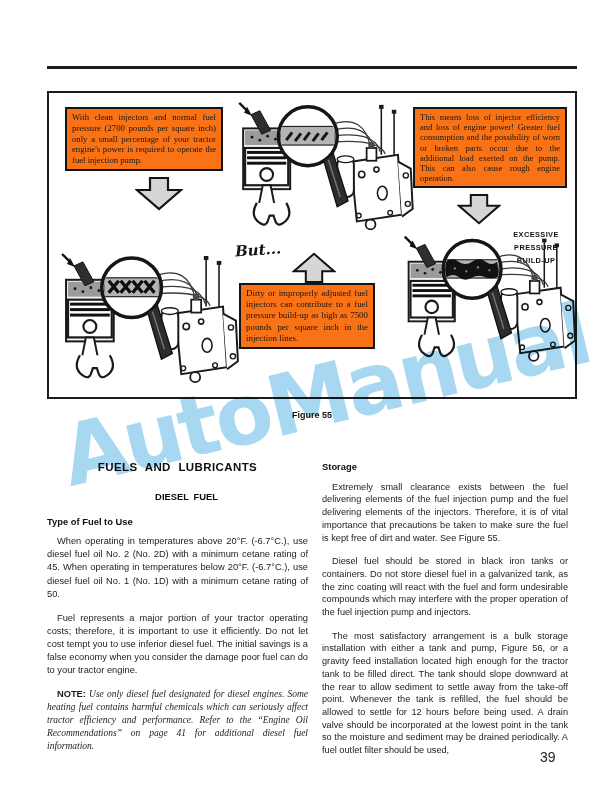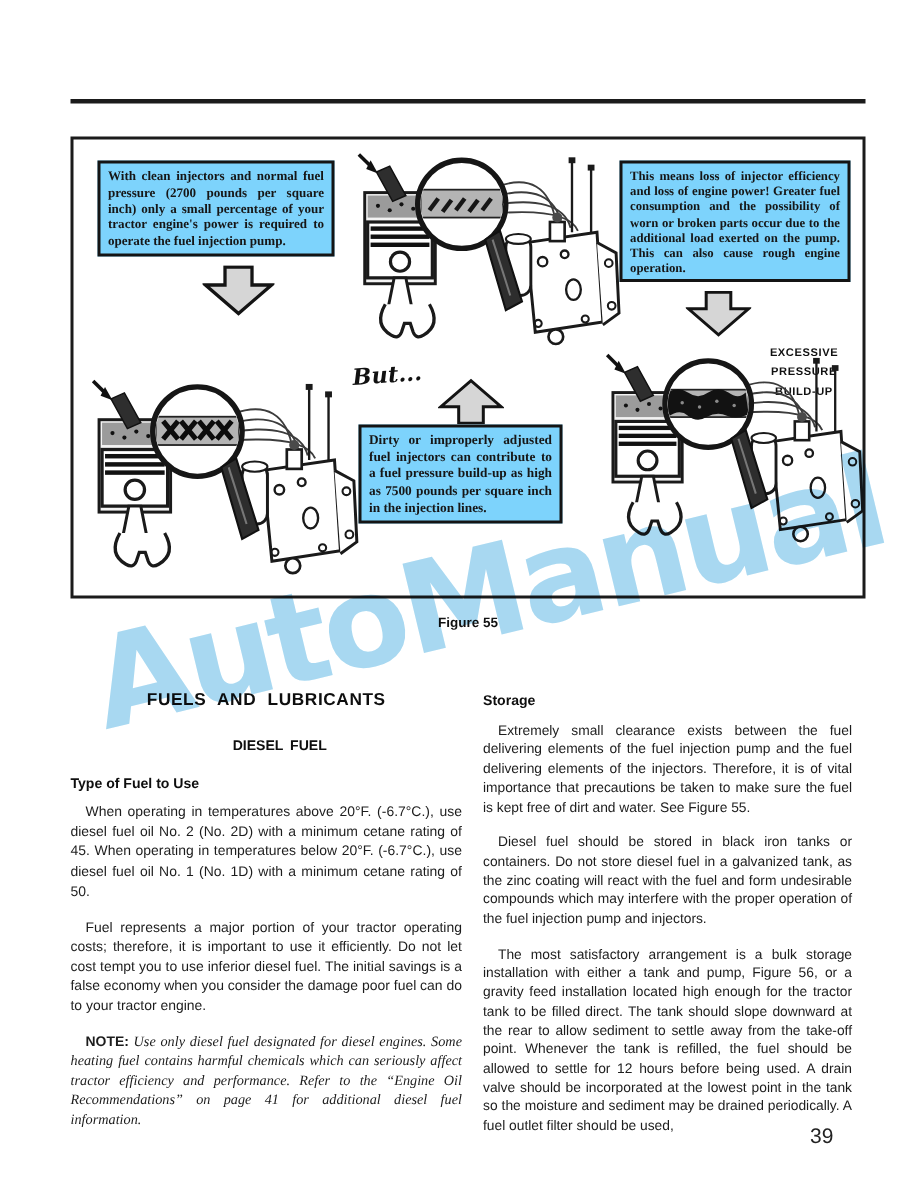--- a/index.html
+++ b/index.html
@@ -5,22 +5,22 @@
   html,body{margin:0;padding:0;}
   body{background:#e8e8e8;font-family:"Liberation Sans",sans-serif;}
   .page{position:relative;width:612px;height:792px;background:#ffffff;margin:0 auto;overflow:hidden;color:#1d1d1d;}
 
   
   .top-rule{position:absolute;left:47px;top:66px;width:530px;height:2.5px;background:#1b1b1b;}
 
   
   .figure-box{position:absolute;left:47px;top:91px;width:526px;height:304px;border:2px solid #1b1b1b;}
 
-  .callout{position:absolute;background:#7dd3fc;border:2px solid #141414;
-    font-family:"Liberation Serif",serif;font-weight:700;color:#161616;
+  .callout{position:absolute;background:#f97316;border:2px solid #141414;
+    font-family:"Liberation Serif",serif;font-weight:400;color:#161616;
     font-size:8.7px;line-height:10.8px;text-align:justify;padding:3px 5px;}
   .callout-clean{left:16px;top:14px;width:144px;}
   .callout-loss{left:364px;top:14px;width:140px;font-size:8.5px;line-height:10.2px;}
   .callout-dirty{left:190px;top:190px;width:122px;font-size:8.9px;line-height:11.2px;}
 
   .arrow{position:absolute;}
   .arrow-1{left:86px;top:84px;}
   .arrow-2{left:408px;top:101px;}
   .arrow-3{left:243px;top:159px;}
 

